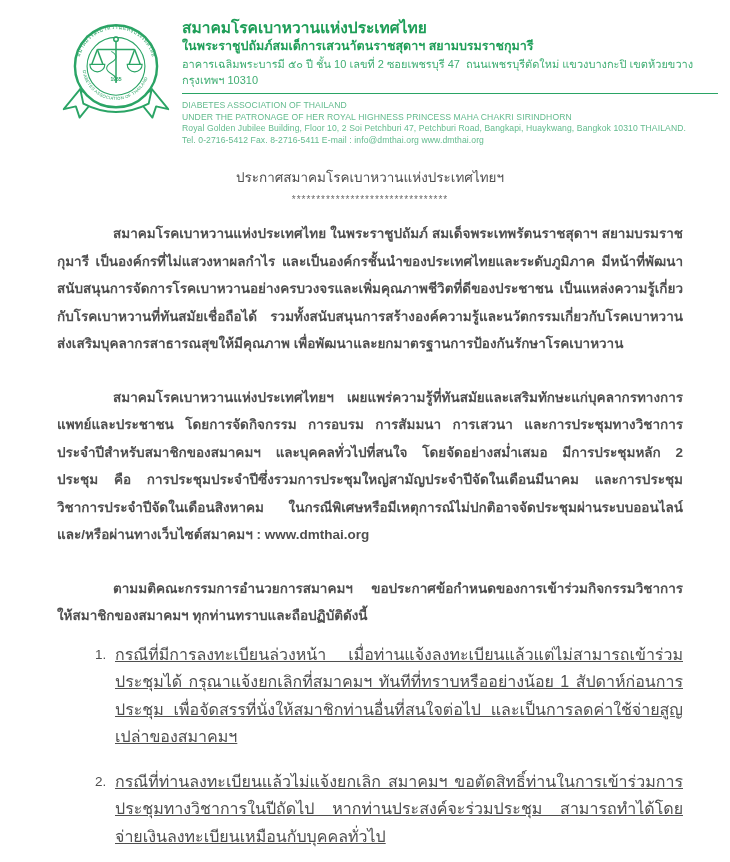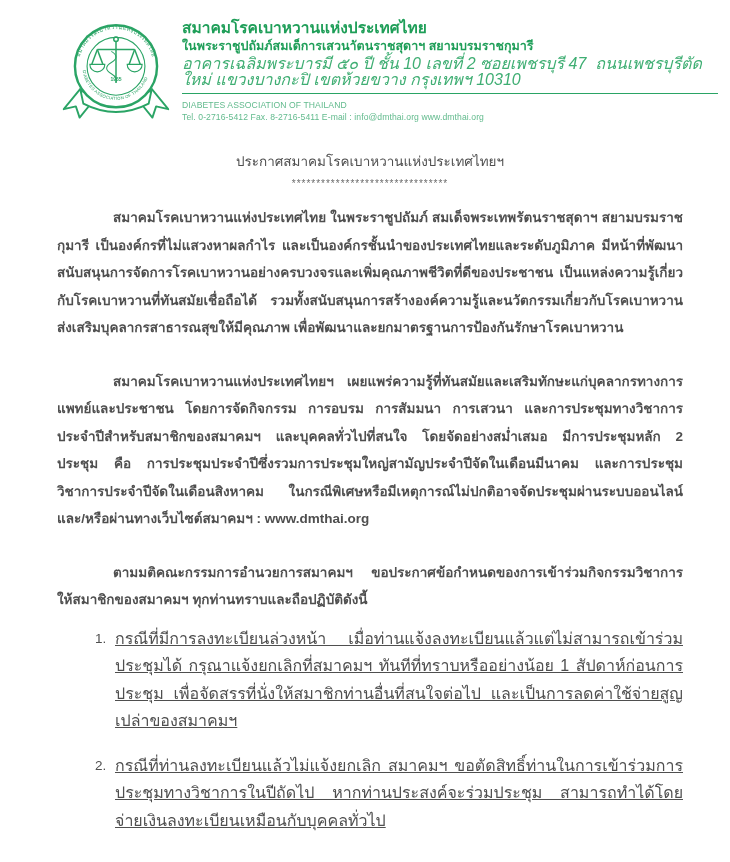--- a/index.html
+++ b/index.html
@@ -21,21 +21,21 @@
   }
   .logo-wrap{flex:0 0 112px;}
   .head-text{flex:1;min-width:0;}
   .org-name-th{
     color:#1e9e58;font-weight:bold;font-size:15.5px;line-height:20px;margin-top:4px;
   }
   .patronage-th{
     color:#1e9e58;font-weight:bold;font-size:12.5px;line-height:17px;
   }
   .address-th{
-    color:#3fae73;font-size:16px;line-height:16px;margin-top:1px;font-style:italic;
+    color:#3fae73;font-size:11px;line-height:16px;margin-top:1px;
   }
   .head-rule{
     border:none;border-top:1.5px solid #2aa465;margin:5px 0 6px 0;
   }
   .en-block{color:#63bb8e;font-size:8.6px;line-height:11.5px;letter-spacing:.1px;}
   
   .doc-body{padding:18px 47px 0 57px;}
   .center{text-align:center;}
   .pre{white-space:pre-wrap;}
   .title-line{font-size:13.5px;line-height:27px;text-align:center;}
@@ -98,20 +98,22 @@
       </svg>
     </div>
 
     <div class="head-text">
       <div class="org-name-th">สมาคมโรคเบาหวานแห่งประเทศไทย</div>
       <div class="patronage-th">ในพระราชูปถัมภ์สมเด็การเสวนาัตนราชสุดาฯ สยามบรมราชกุมารี</div>
       <div class="address-th pre">อาคารเฉลิมพระบารมี ๕๐ ปี ชั้น 10 เลขที่ 2 ซอยเพชรบุรี 47  ถนนเพชรบุรีตัดใหม่ แขวงบางกะปิ เขตห้วยขวาง กรุงเทพฯ 10310</div>
       <hr class="head-rule">
       <div class="en-block">
         <div>DIABETES ASSOCIATION OF THAILAND</div>
+        <div>UNDER THE PATRONAGE OF HER ROYAL HIGHNESS PRINCESS MAHA CHAKRI SIRINDHORN</div>
+        <div>Royal Golden Jubilee Building, Floor 10, 2 Soi Petchburi 47, Petchburi Road, Bangkapi, Huaykwang, Bangkok 10310 THAILAND.</div>
         <div>Tel. 0-2716-5412 Fax. 8-2716-5411 E-mail : info@dmthai.org www.dmthai.org</div>
       </div>
     </div>
   </div>
 
   <div class="doc-body">
 
     <div class="center title-line pre">ประกาศสมาคมโรคเบาหวานแห่งประเทศไทยฯ</div>
     <div class="center stars">********************************</div>
 

